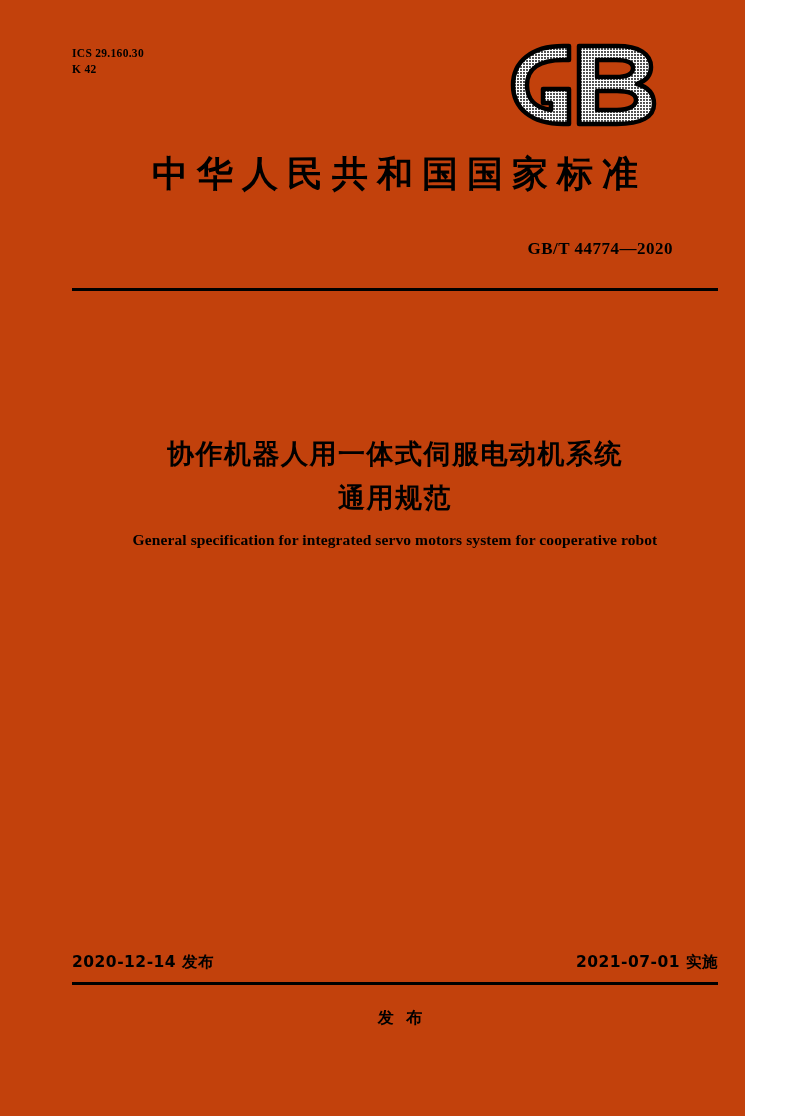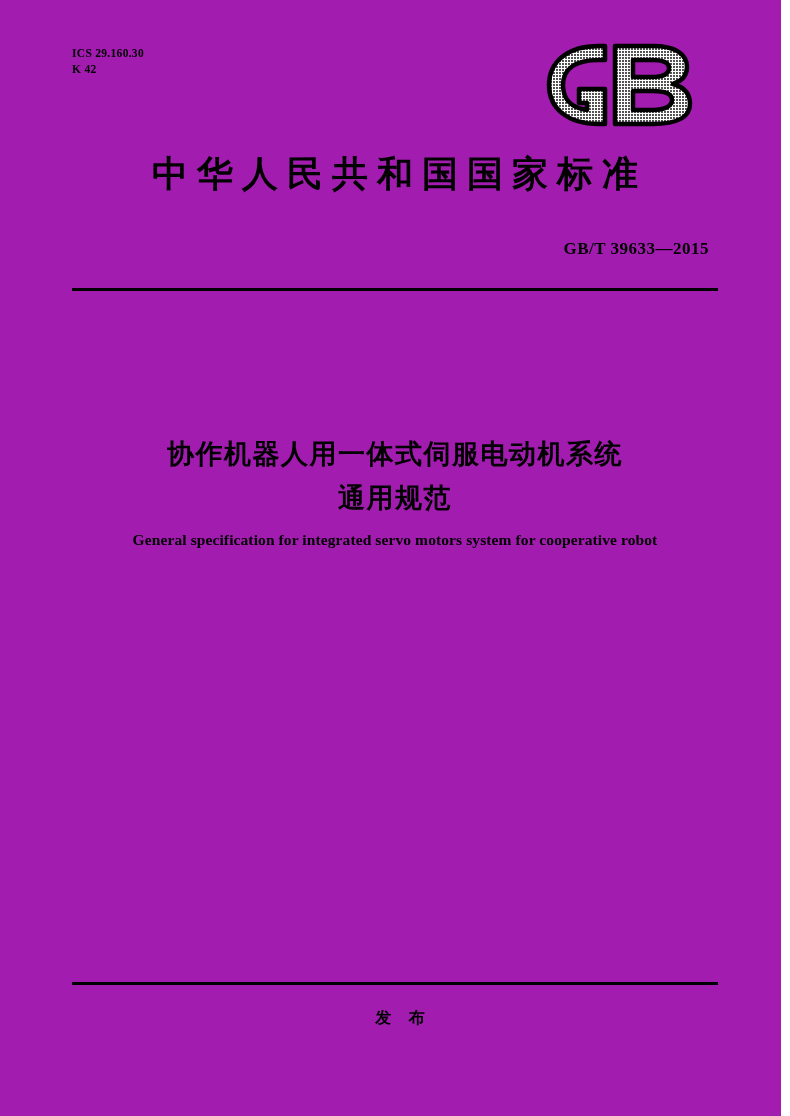--- a/index.html
+++ b/index.html
@@ -13,22 +13,21 @@
     font-family: "Liberation Serif", serif;
     color: #000000;
     position: relative;
     overflow: hidden;
   }
   .page {
     position: absolute;
     left: 0; top: 0;
     width: 745px;
     height: 1116px;
-    background: #a21caf;
-    padding-left: 36px;
+    background: #c2410c;
   }
 
   
   .ics-block {
     position: absolute;
     left: 72px;
     top: 46px;
     line-height: 1.35;
   }
   .ics-line {
@@ -153,21 +152,21 @@
   .issuer-names {
     font-family: "DejaVu Sans", sans-serif;
     font-weight: bold;
     font-size: 19px;
     line-height: 27px;
     letter-spacing: 2px;
     text-align: center;
   }
   .issuer-names span { display: block; white-space: nowrap; }
   .issuer-action {
-    font-family: Liberation Mono, monospace;
+    font-family: Liberation Sans, sans-serif;
     font-weight: bold;
     font-size: 16px;
     letter-spacing: 4px;
     margin-left: 14px;
     padding-top: 14px;
     white-space: nowrap;
   }
 </style>
 </head>
 <body>
@@ -191,31 +190,35 @@
       <path d="M58 4 C26 4 8 20 8 43 C8 66 26 82 58 82 L64 82 L64 47 L38 47 L38 61 L46 61 L46 68 C30 66 22 57 22 43 C22 27 34 18 58 18 L64 18 L64 4 Z" fill="url(#hatch)" stroke="#000000" stroke-width="4.5" stroke-linejoin="round"></path>
 
       <path d="M74 4 L112 4 C134 4 146 12 146 25 C146 33 141 39 132 42 C143 45 149 52 149 62 C149 75 136 82 112 82 L74 82 Z
                M92 18 L92 35 L111 35 C122 35 128 32 128 26 C128 21 122 18 111 18 Z
                M92 49 L92 68 L112 68 C124 68 131 64 131 58 C131 52 124 49 112 49 Z" fill="url(#hatch)" stroke="#000000" stroke-width="4.5" stroke-linejoin="round"></path>
     </svg>
   </div>
 
   <div class="national-title">中华人民共和国国家标准</div>
 
-  <div class="std-number">GB/T 39633—2015</div>
+  <div class="std-number">GB/T 44774—2020</div>
 
   <div class="header-rule"></div>
 
   <div class="doc-title-cn">
     <span class="l1">协作机器人用一体式伺服电动机系统</span>
     <span class="l2">通用规范</span>
   </div>
 
   <div class="doc-title-en">General specification for integrated servo motors system for cooperative robot</div>
 
+  <div class="footer-dates">
+    <div class="date-item">2020-12-14 发布</div>
+    <div class="date-item">2021-07-01 实施</div>
+  </div>
 
   <div class="footer-rule"></div>
 
   <div class="issuer-block">
     <div class="issuer-action">发 布</div>
   </div>
 
 </div>
 
 </body></html>

